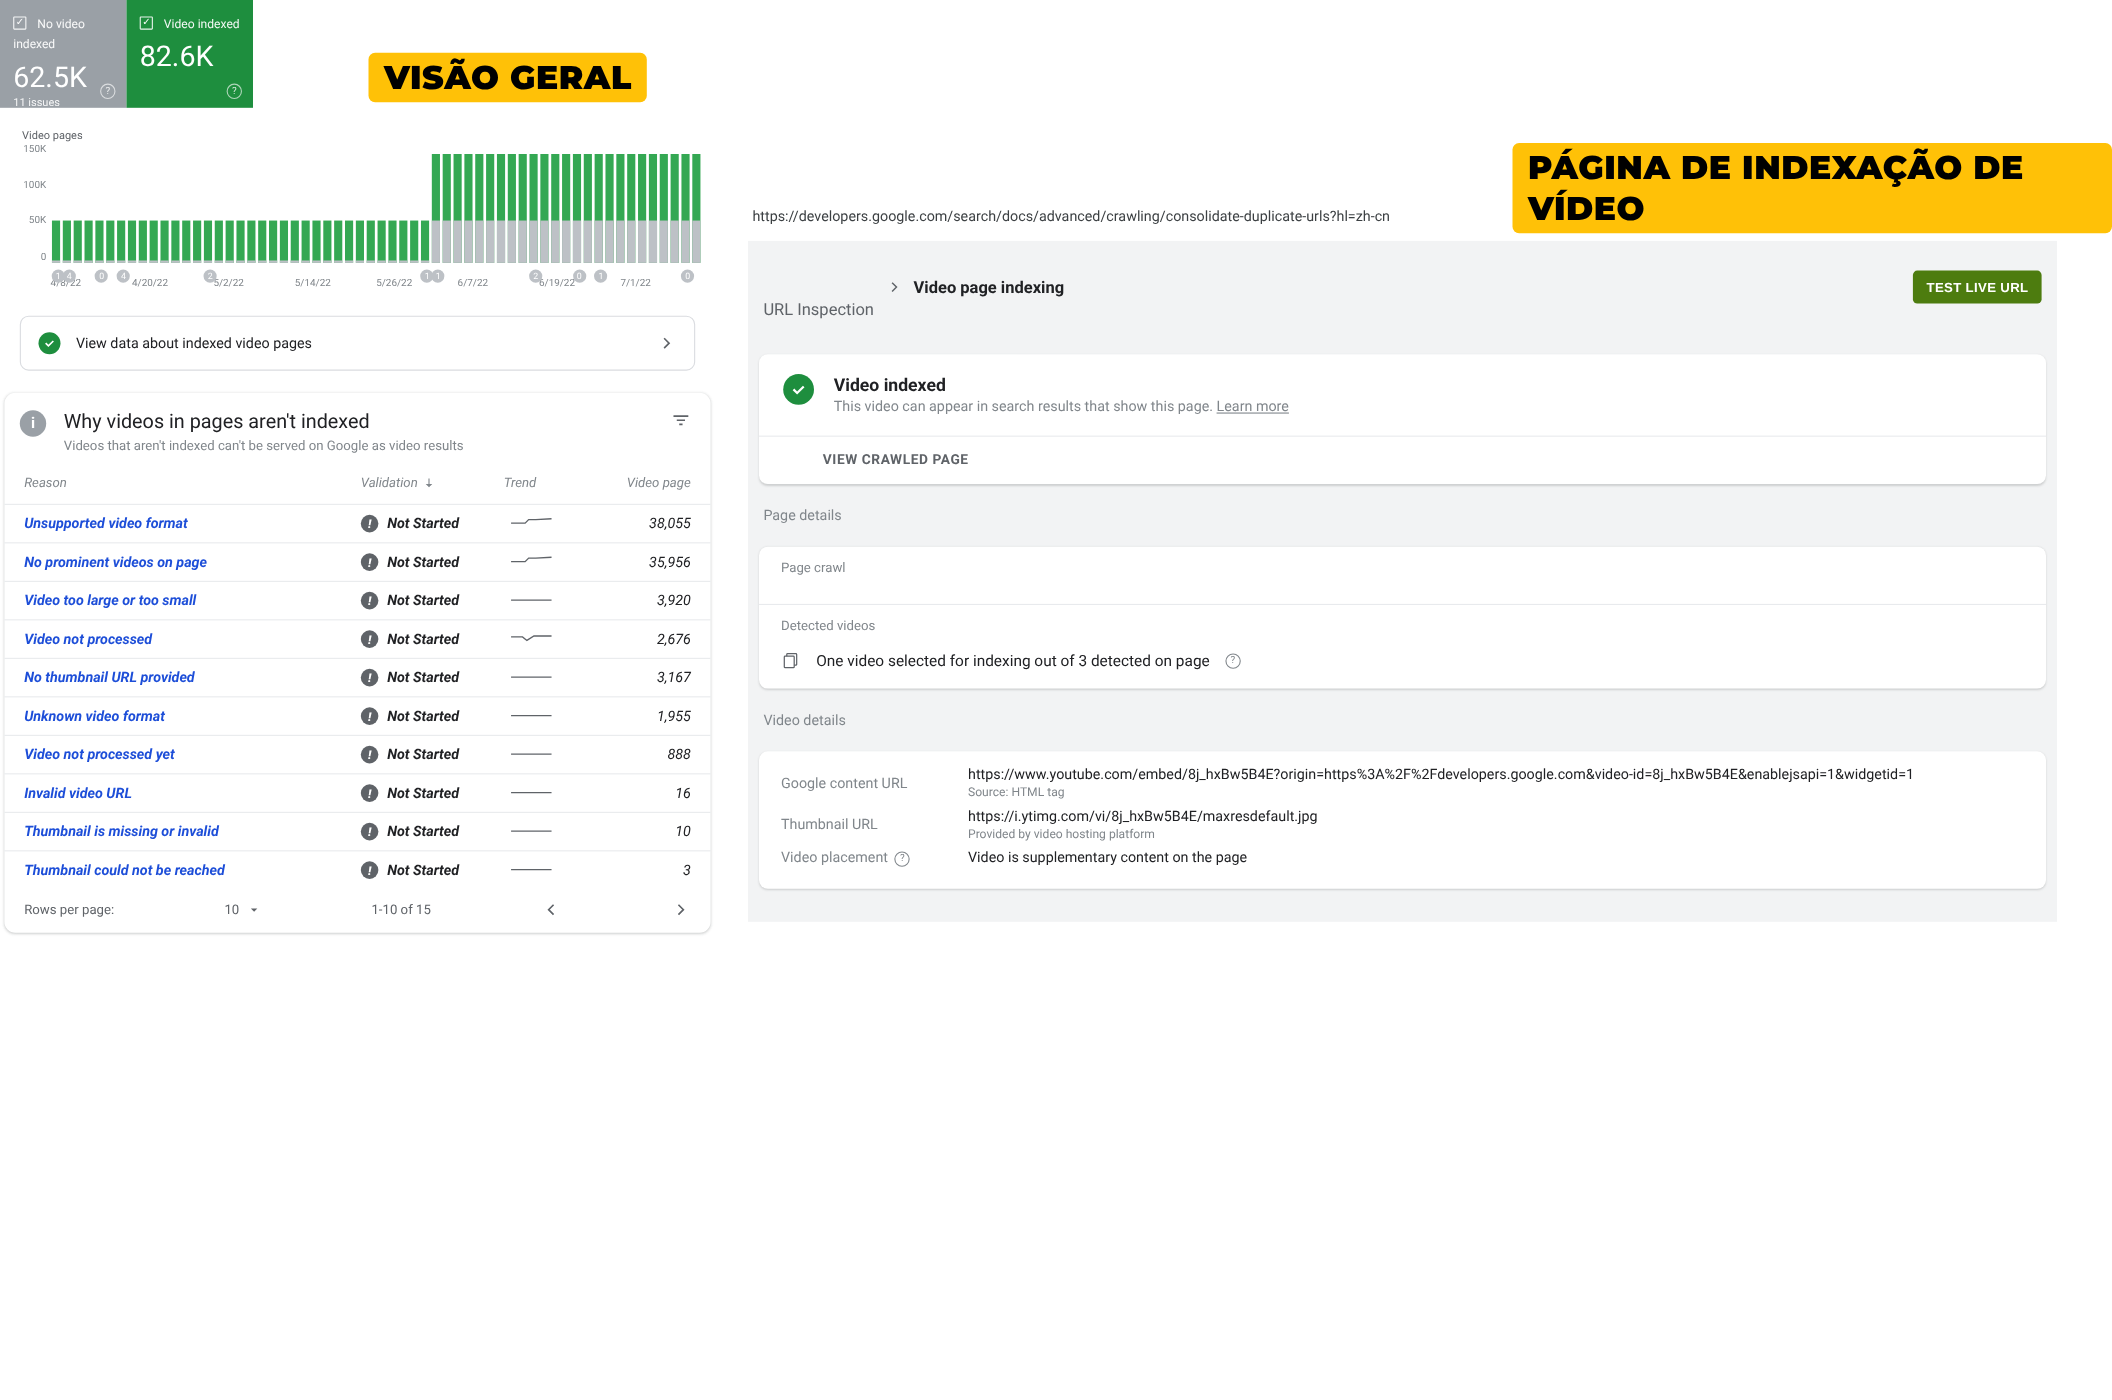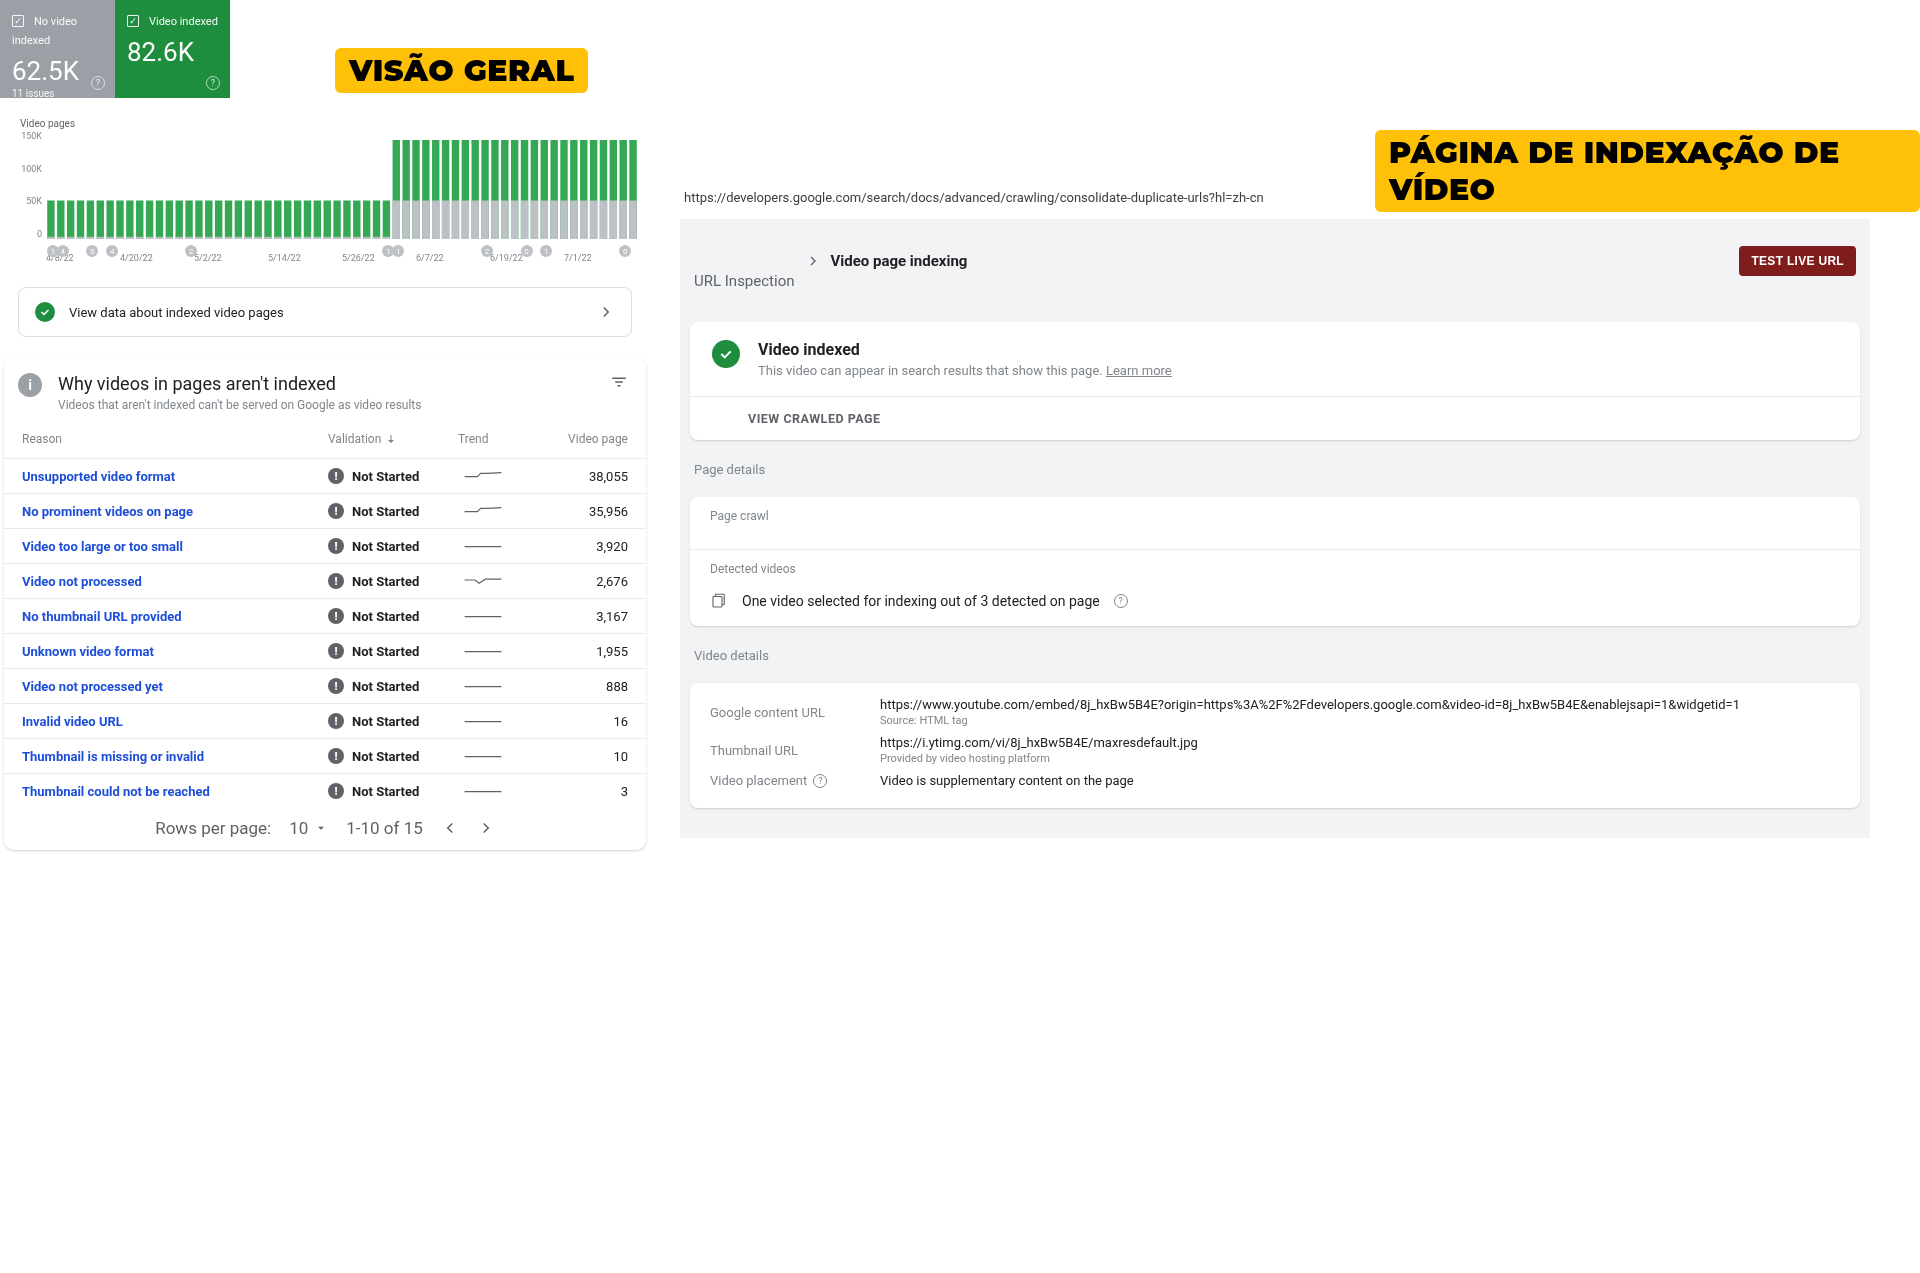--- a/index.html
+++ b/index.html
@@ -108,47 +108,48 @@
   .issues-head h2 { font-size: 18px; font-weight: 400; color:#202124; }
   .issues-head p { font-size: 12px; color:#80868b; margin-top:4px; }
   .filter-ic { margin-left:auto; color:#5f6368; cursor:pointer; width:18px; height:18px;}
 
   .tbl-head, .tbl-row {
     display: grid;
     grid-template-columns: 1fr 130px 90px 80px;
     padding: 0 18px;
     align-items: center;
     font-size: 12px;
+    font-style: italic;
   }
   .tbl-head { color:#80868b; padding-top: 14px; padding-bottom: 12px; }
   .tbl-head .c2 { display:flex; align-items:center; gap:4px; }
   .tbl-row {
     border-top: 1px solid #e8eaed;
     height: 35px;
     font-size: 13px;
   }
   .tbl-row .c1 { font-weight: 700; color:#1d4ed8; }
   .tbl-row .c2 { display:flex; align-items:center; gap:8px; font-weight:700; color:#202124;}
   .status-dot { width:16px; height:16px; border-radius:50%; background:#5f6368; color:#fff;
     font-size:11px; display:flex; align-items:center; justify-content:center; font-weight:900;}
   .spark { width: 50px; height: 16px; }
   .tbl-row .c4 { text-align:right; color:#202124;}
   .tbl-head .c4 { text-align:right; }
 
-  .pager { display:flex; justify-content:center; align-items:center; gap:18px;
-    padding: 10px 18px 2px; font-size:17px; color:#5f6368;}
+  .pager { display:flex; justify-content:space-between; align-items:center; gap:18px;
+    padding: 10px 18px 2px; font-size:12px; color:#5f6368;}
   .pager .sel { display:flex; align-items:center; gap:6px; cursor:pointer;}
   .pager .nav-ic { width:18px; height:18px; color:#5f6368; cursor:pointer;}
   .url-line { font-size: 13px; color:#3c4043; padding: 190px 4px 14px 4px;}
   .bc-row { display:flex; align-items:center; padding: 12px 4px; }
   .bc-row .bc1 { font-size: 15px; color:#5f6368;margin-top:41px; }
   .bc-row .sep { margin: 0 10px; color:#5f6368; }
   .bc-row .bc2 { font-size: 15px; font-weight: 700; color:#202124; }
   .test-btn {
-    margin-left:auto; background:#7f1d1d; color:#fff; border:none;
+    margin-left:auto; background:#4d7c0f; color:#fff; border:none;
     padding: 8px 12px; font-size:12px; font-weight:700; border-radius:4px;
     letter-spacing:.3px; cursor:pointer;
   }
 
   .white-card {
     background:#fff; border-radius:8px;
     box-shadow: 0 1px 2px rgba(60,64,67,.2);
     margin-top: 20px;
   }
   .status-row { display:flex; padding:18px 22px; gap:18px; align-items:flex-start;}

